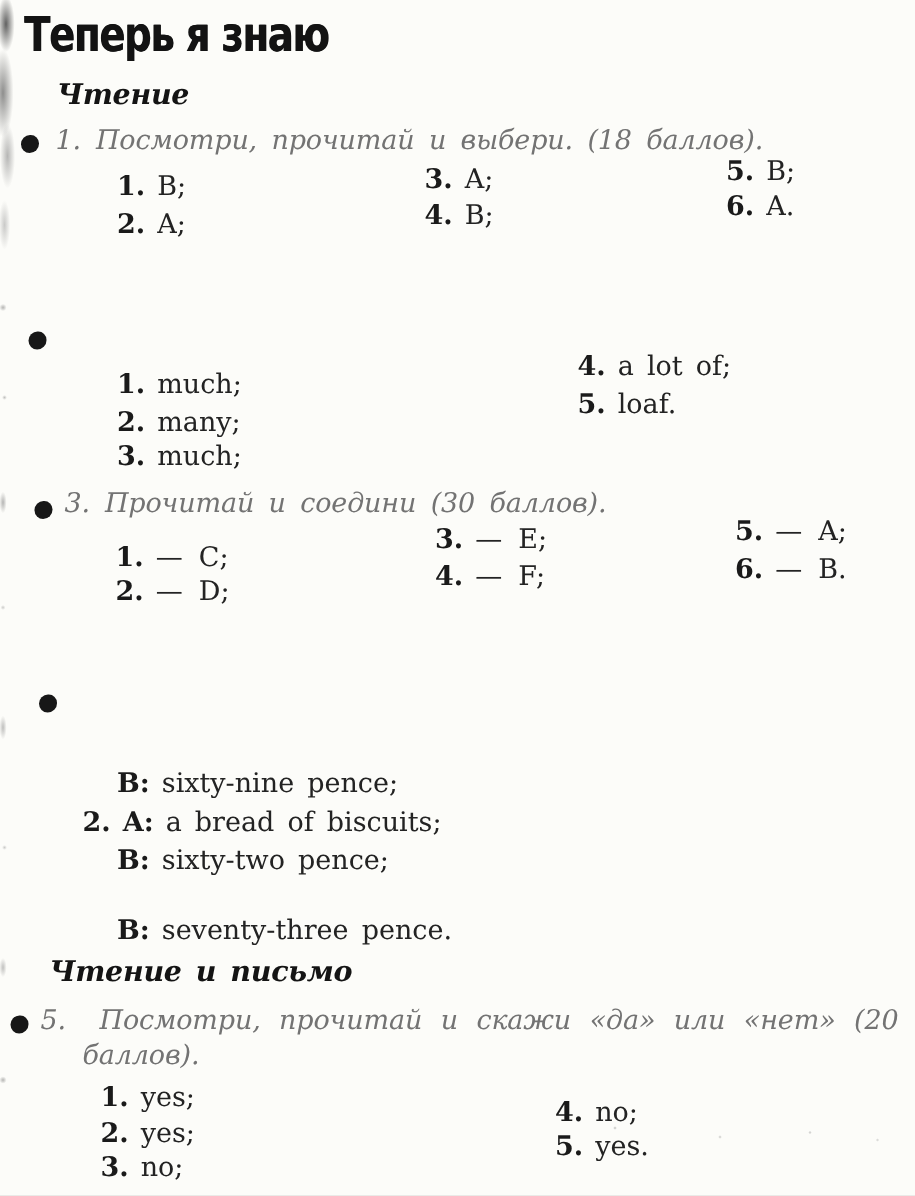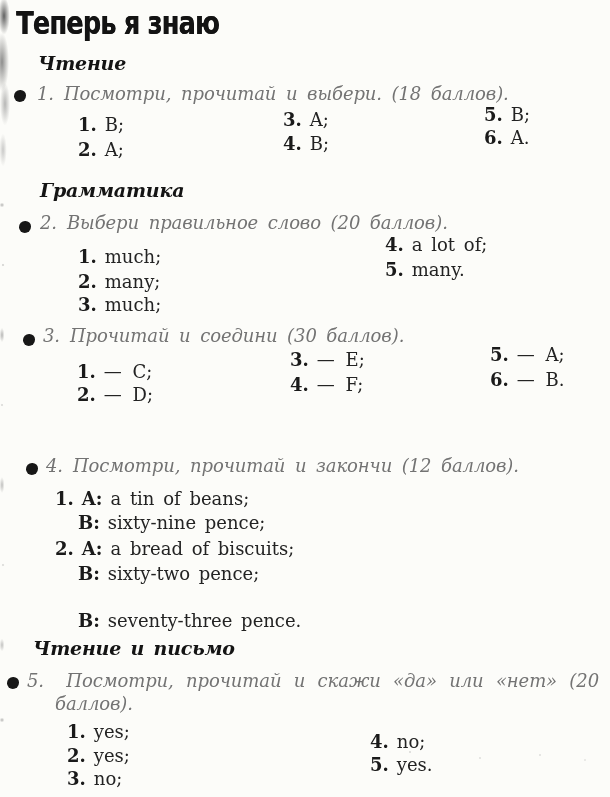--- a/index.html
+++ b/index.html
@@ -84,52 +84,44 @@
     <span class="tnum">1.</span><span>Посмотри, прочитай и выбери. (18 баллов).</span>
   </div>
 
   <div class="ans" style="left:78px;top:114px"><span class="n">1.</span><span>B;</span></div>
   <div class="ans" style="left:78px;top:139px"><span class="n">2.</span><span>A;</span></div>
   <div class="ans" style="left:283px;top:109px"><span class="n">3.</span><span>A;</span></div>
   <div class="ans" style="left:283px;top:133px"><span class="n">4.</span><span>B;</span></div>
   <div class="ans" style="left:484px;top:104px"><span class="n">5.</span><span>B;</span></div>
   <div class="ans" style="left:484px;top:127px"><span class="n">6.</span><span>A.</span></div>
 
-  <div class="h" style="left:40px;top:179px">Грамматика</div>
 
   <div class="bullet" style="left:19px;top:221px"></div>
-  <div class="task" style="left:40px;top:212px">
-    <span class="tnum">2.</span><span>Выбери правильное слово (20 баллов).</span>
-  </div>
 
   <div class="ans" style="left:78px;top:246px"><span class="n">1.</span><span>much;</span></div>
   <div class="ans" style="left:78px;top:271px"><span class="n">2.</span><span>many;</span></div>
   <div class="ans" style="left:78px;top:294px"><span class="n">3.</span><span>much;</span></div>
   <div class="ans wide" style="left:385px;top:234px"><span class="n">4.</span><span>a lot of;</span></div>
-  <div class="ans" style="left:385px;top:259px"><span class="n">5.</span><span>many.</span></div>
+  <div class="ans" style="left:385px;top:259px"><span class="n">5.</span><span>loaf.</span></div>
 
   <div class="bullet" style="left:23px;top:334px"></div>
   <div class="task" style="left:43px;top:325px">
     <span class="tnum">3.</span><span>Прочитай и соедини (30 баллов).</span>
   </div>
 
   <div class="ans dash" style="left:77px;top:361px"><span class="n">1.</span><span>— C;</span></div>
   <div class="ans dash" style="left:77px;top:384px"><span class="n">2.</span><span>— D;</span></div>
   <div class="ans dash" style="left:290px;top:349px"><span class="n">3.</span><span>— E;</span></div>
   <div class="ans dash" style="left:290px;top:374px"><span class="n">4.</span><span>— F;</span></div>
   <div class="ans dash" style="left:490px;top:344px"><span class="n">5.</span><span>— A;</span></div>
   <div class="ans dash" style="left:490px;top:369px"><span class="n">6.</span><span>— B.</span></div>
 
 
   <div class="bullet" style="left:26px;top:463px"></div>
-  <div class="task" style="left:46px;top:455px">
-    <span class="tnum">4.</span><span>Посмотри, прочитай и закончи (12 баллов).</span>
-  </div>
 
-  <div class="ans wide" style="left:55px;top:488px"><span class="n">1.</span><span class="lbl">A:</span><span>a tin of beans;</span></div>
   <div class="ans wide" style="left:78px;top:512px"><span class="lbl">B:</span><span>sixty-nine pence;</span></div>
   <div class="ans wide" style="left:55px;top:538px"><span class="n">2.</span><span class="lbl">A:</span><span>a bread of biscuits;</span></div>
   <div class="ans wide" style="left:78px;top:563px"><span class="lbl">B:</span><span>sixty-two pence;</span></div>
   <div class="ans wide" style="left:78px;top:610px"><span class="lbl">B:</span><span>seventy-three pence.</span></div>
 
   <div class="h" style="left:33px;top:637px">Чтение и письмо</div>
 
   <div class="bullet" style="left:7px;top:677px"></div>
   <div class="task justified" style="left:27px;top:670px;width:572px">
     <span class="tnum">5.</span> <span>Посмотри, прочитай и скажи «да» или «нет» (20</span>

